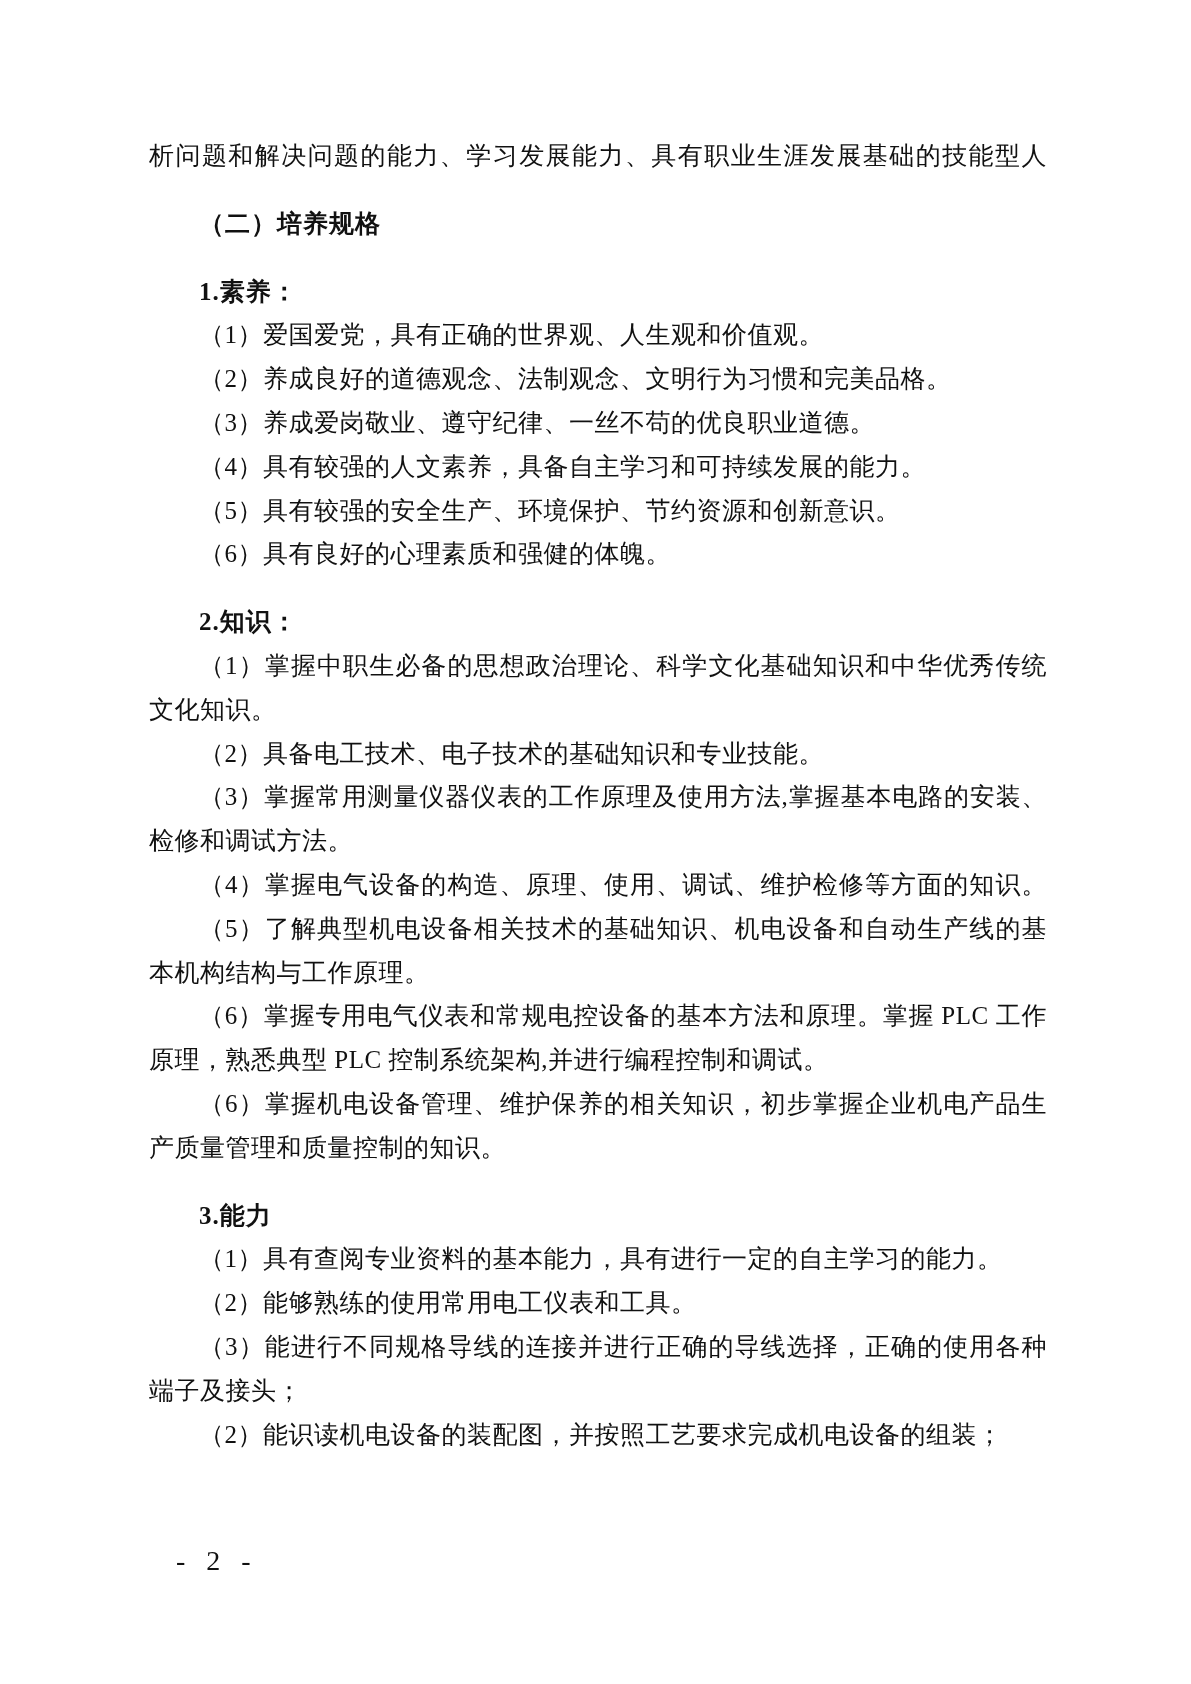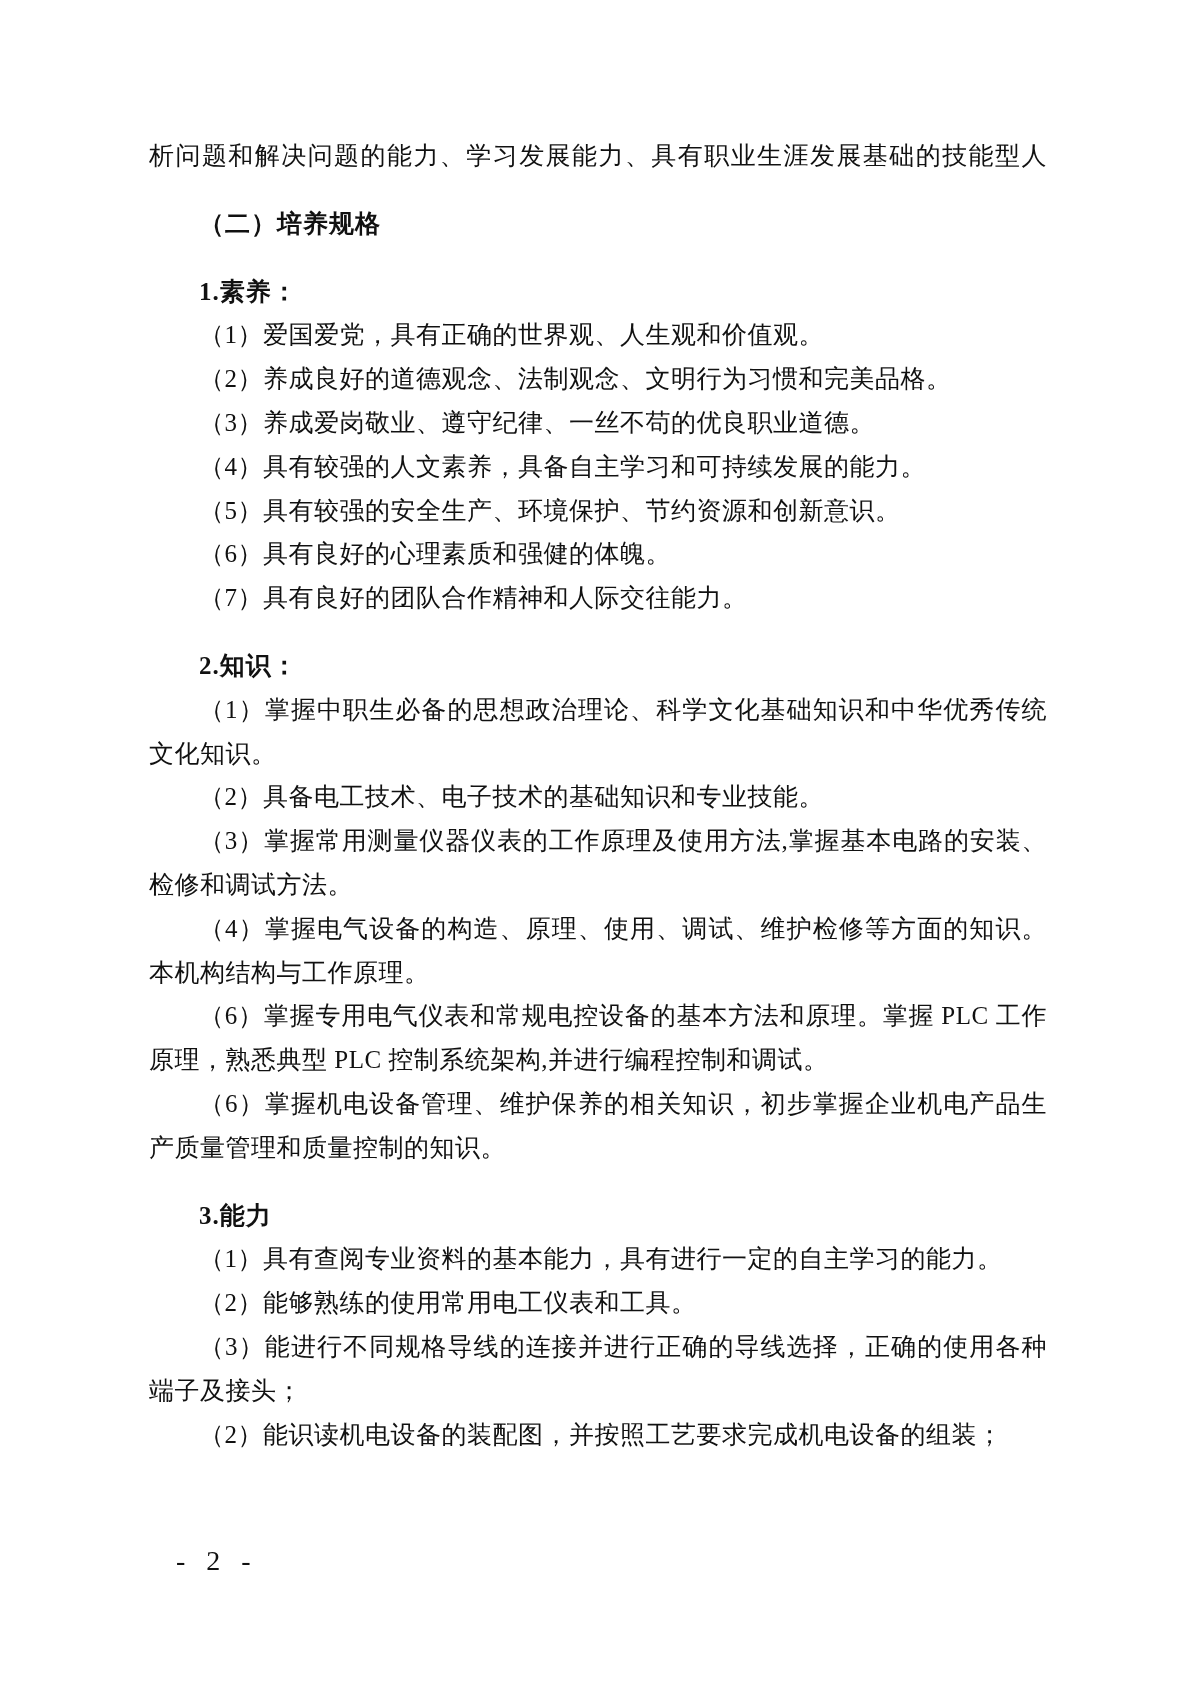--- a/index.html
+++ b/index.html
@@ -58,28 +58,28 @@
   <div class="content" id="content">
       <div class="line body fill">析问题和解决问题的能力、学习发展能力、具有职业生涯发展基础的技能型人才。</div>
       <div class="line heading indent">（二）培养规格</div>
       <div class="line heading indent">1.素养：</div>
       <div class="line body indent">（1）爱国爱党，具有正确的世界观、人生观和价值观。</div>
       <div class="line body indent">（2）养成良好的道德观念、法制观念、文明行为习惯和完美品格。</div>
       <div class="line body indent">（3）养成爱岗敬业、遵守纪律、一丝不苟的优良职业道德。</div>
       <div class="line body indent">（4）具有较强的人文素养，具备自主学习和可持续发展的能力。</div>
       <div class="line body indent">（5）具有较强的安全生产、环境保护、节约资源和创新意识。</div>
       <div class="line body indent">（6）具有良好的心理素质和强健的体魄。</div>
-      <div class="line body indent">（7）具有良好的团队合作精神和人际交往能力。</div>
       <div class="line heading indent">2.知识：</div>
       <div class="line body indent fill">（1）掌握中职生必备的思想政治理论、科学文化基础知识和中华优秀传统</div>
       <div class="line body">文化知识。</div>
       <div class="line body indent">（2）具备电工技术、电子技术的基础知识和专业技能。</div>
       <div class="line body indent fill">（3）掌握常用测量仪器仪表的工作原理及使用方法,掌握基本电路的安装、</div>
       <div class="line body">检修和调试方法。</div>
       <div class="line body indent fill">（4）掌握电气设备的构造、原理、使用、调试、维护检修等方面的知识。</div>
+      <div class="line body indent fill">（5）了解典型机电设备相关技术的基础知识、机电设备和自动生产线的基</div>
       <div class="line body">本机构结构与工作原理。</div>
       <div class="line body indent fill">（6）掌握专用电气仪表和常规电控设备的基本方法和原理。掌握 PLC 工作</div>
       <div class="line body">原理，熟悉典型 PLC 控制系统架构,并进行编程控制和调试。</div>
       <div class="line body indent fill">（6）掌握机电设备管理、维护保养的相关知识，初步掌握企业机电产品生</div>
       <div class="line body">产质量管理和质量控制的知识。</div>
       <div class="line heading indent">3.能力</div>
       <div class="line body indent">（1）具有查阅专业资料的基本能力，具有进行一定的自主学习的能力。</div>
       <div class="line body indent">（2）能够熟练的使用常用电工仪表和工具。</div>
       <div class="line body indent fill">（3）能进行不同规格导线的连接并进行正确的导线选择，正确的使用各种</div>
       <div class="line body">端子及接头；</div>

